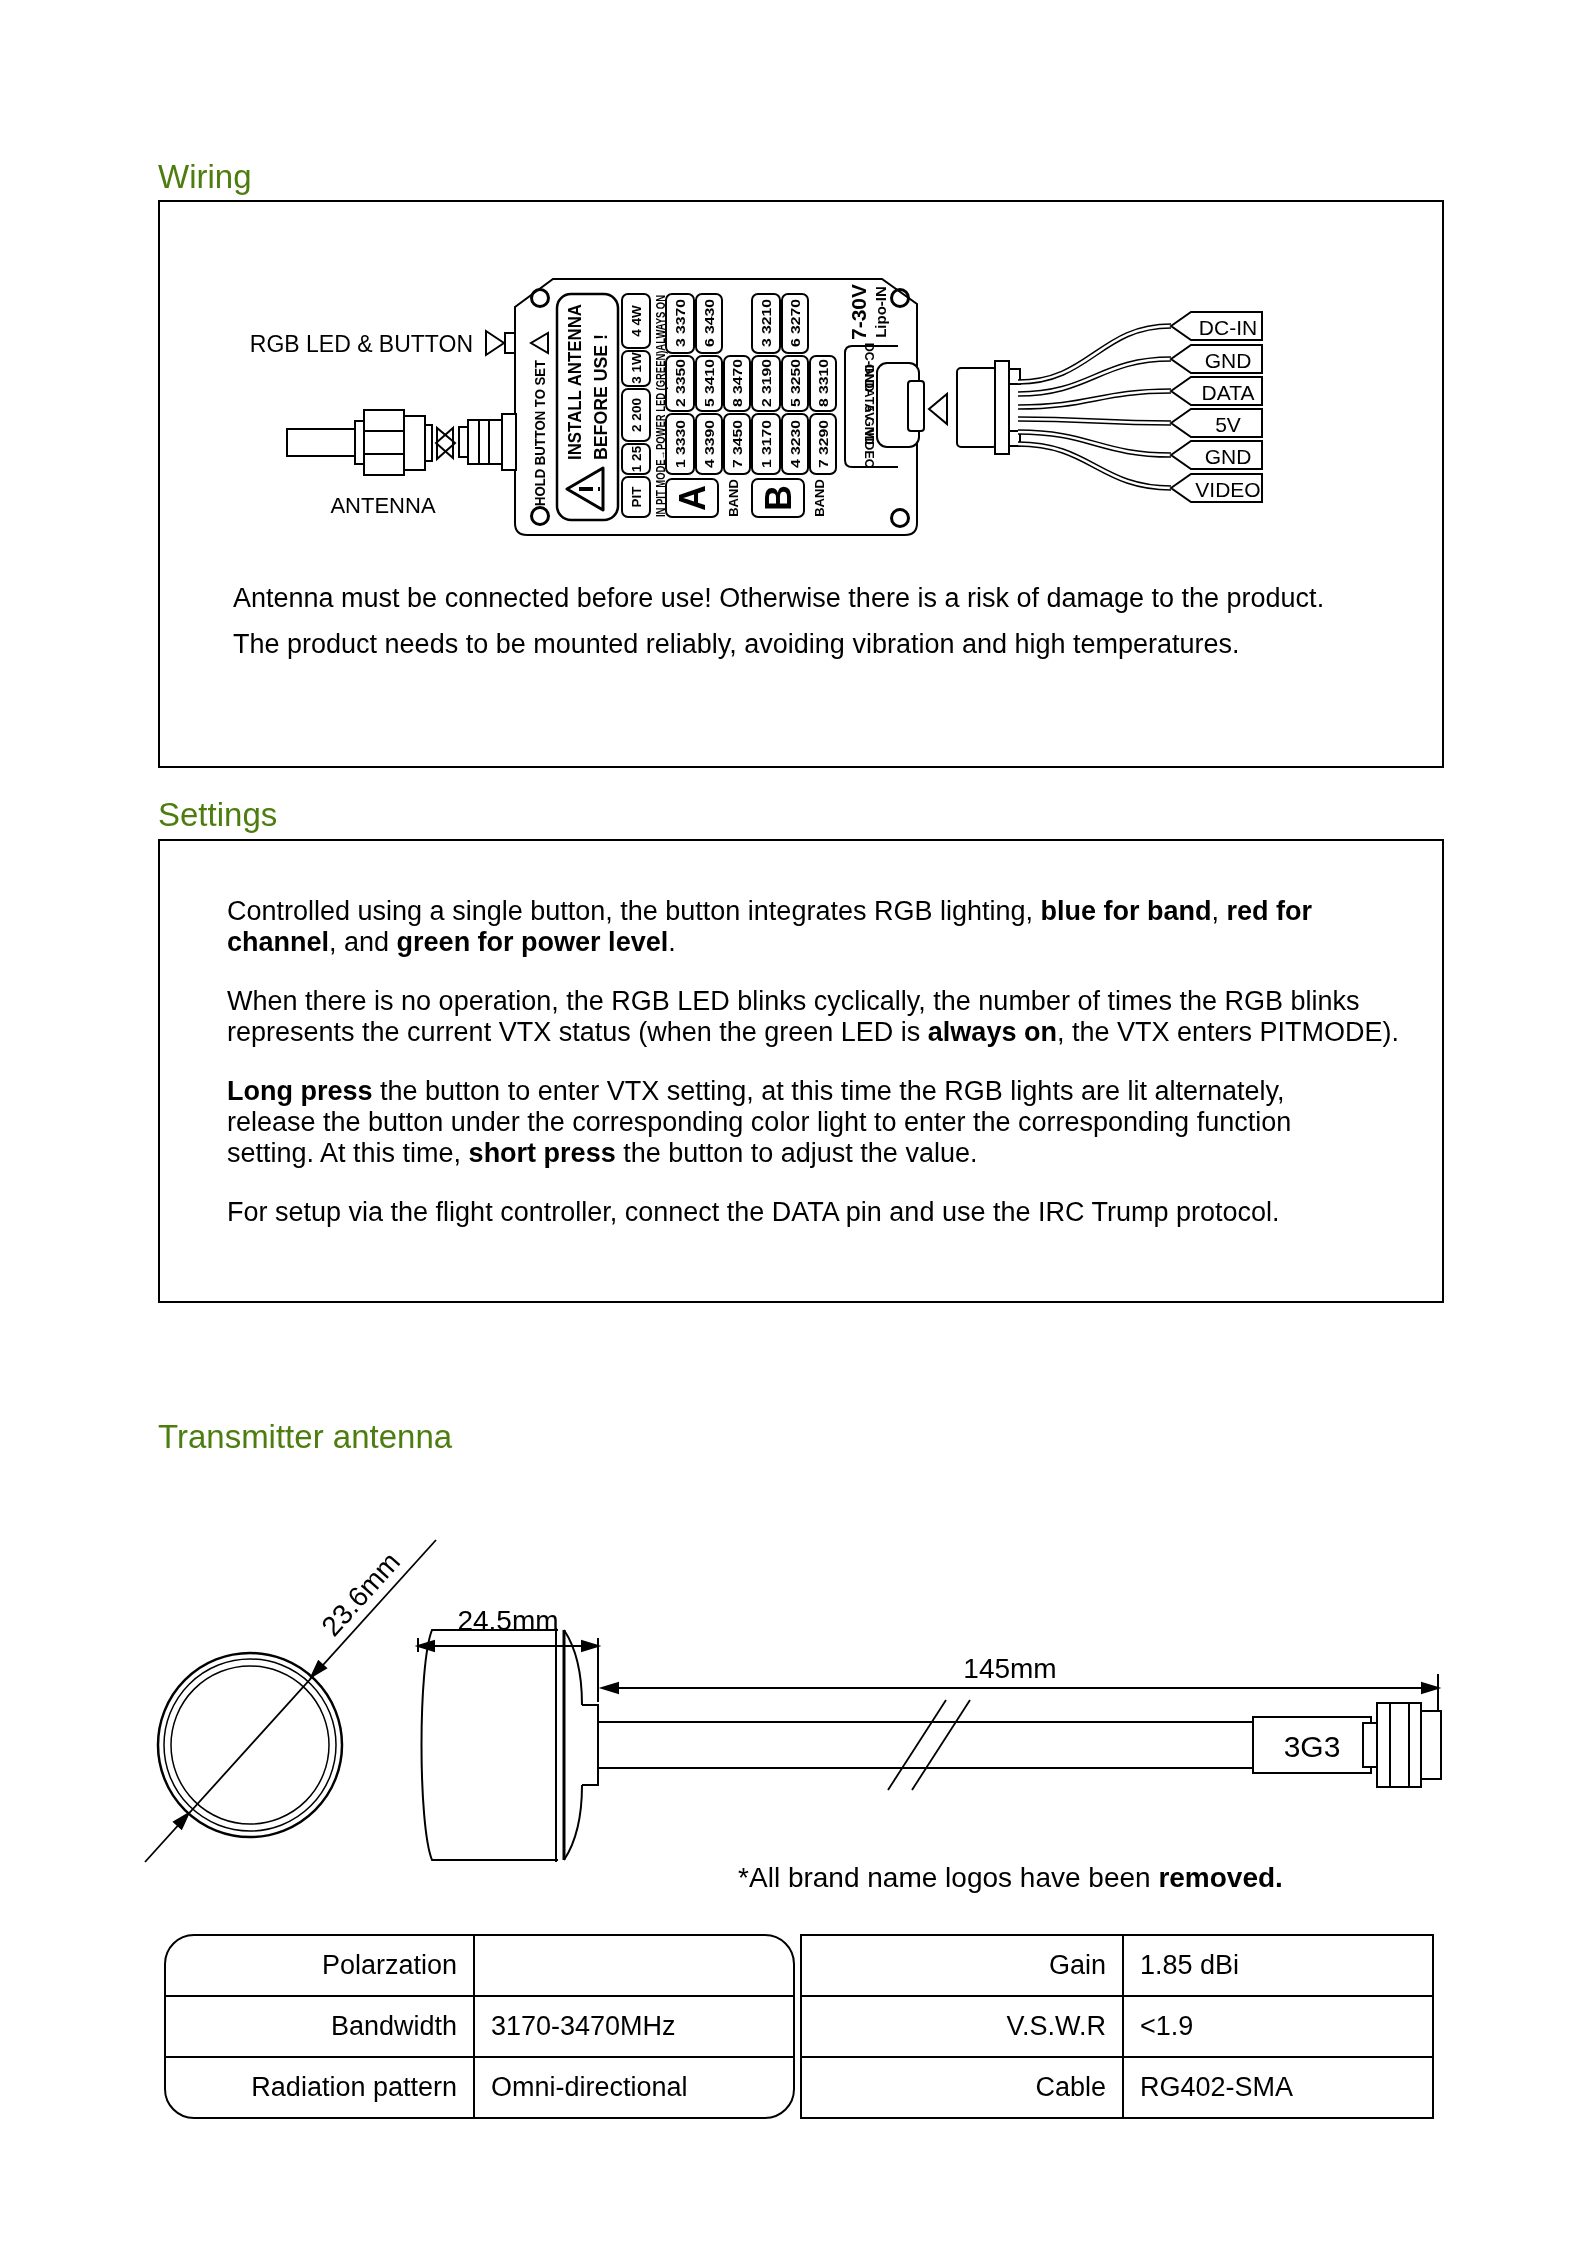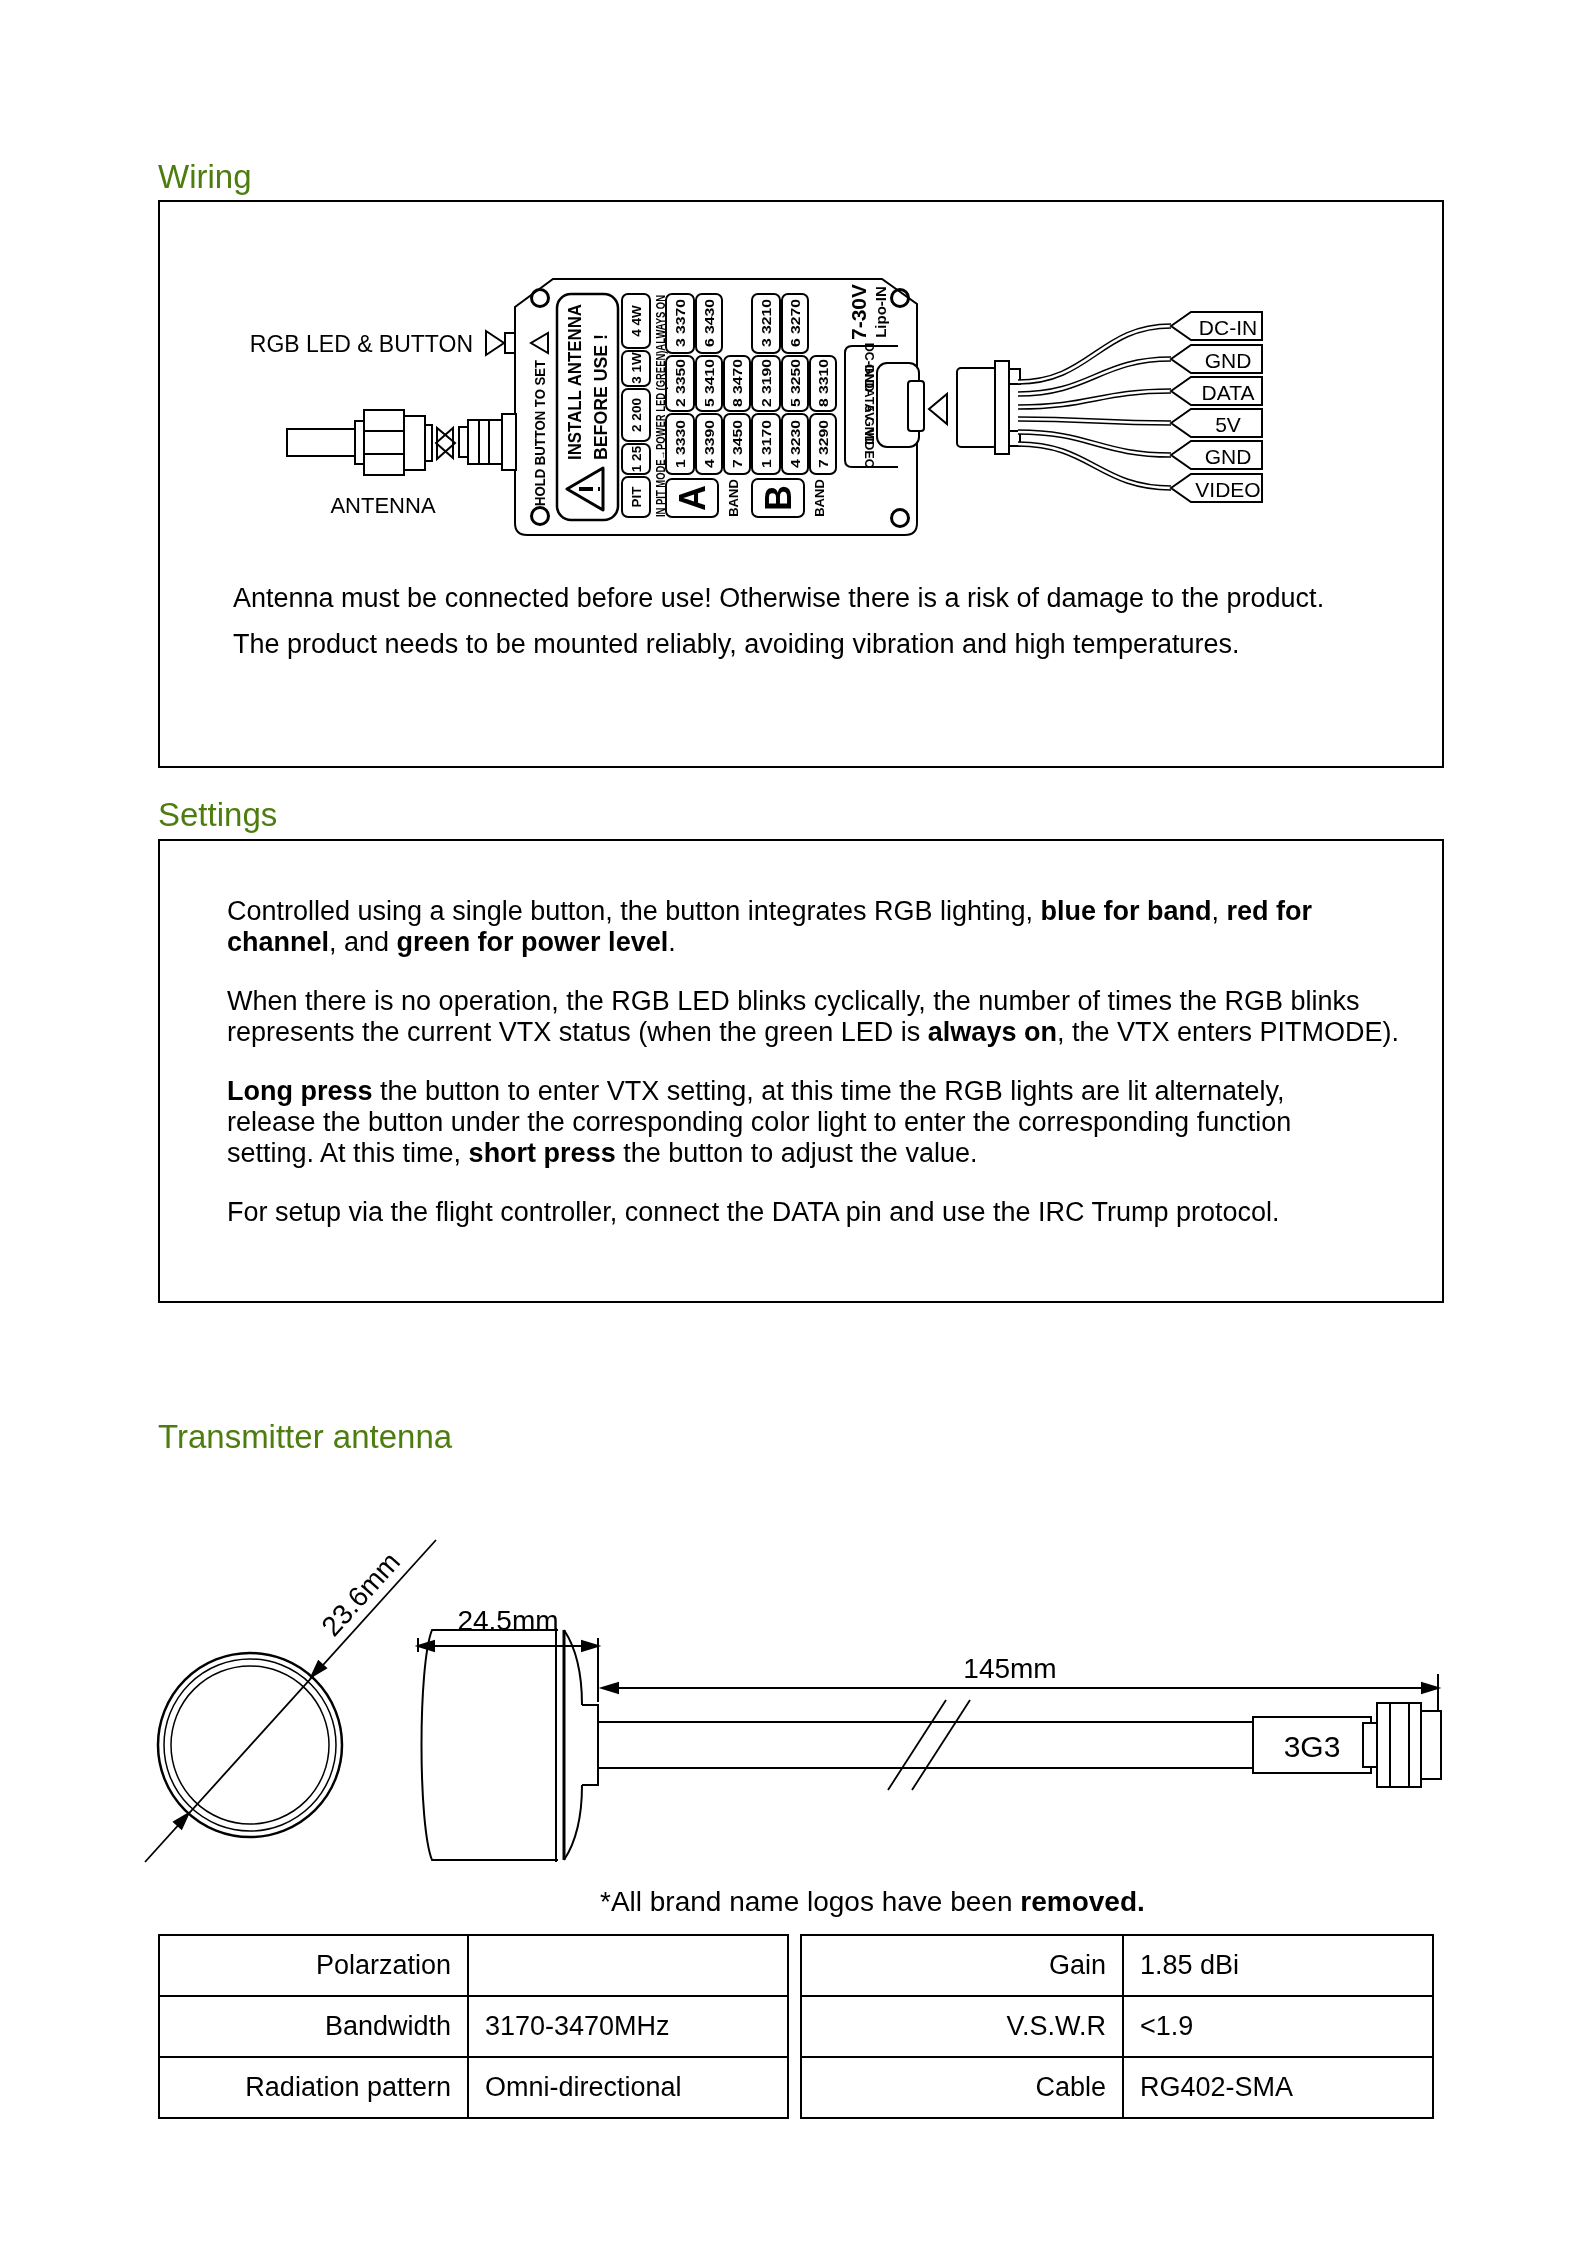--- a/index.html
+++ b/index.html
@@ -14,21 +14,21 @@
   .para div{white-space:nowrap;}
   .b{font-weight:bold;}
   svg text{fill:#000;stroke:none;font-family:"Liberation Sans", sans-serif;}
   
   .spec-table{position:absolute;border:2px solid #000;display:flex;flex-direction:column;background:#fff;}
   .spec-row{display:flex;flex:1;border-top:2px solid #000;}
   .spec-row:first-child{border-top:none;}
   .spec-label,.spec-value{display:flex;align-items:center;font-size:27px;}
   .spec-label{justify-content:flex-end;padding-right:16px;border-right:2px solid #000;}
   .spec-value{justify-content:flex-start;padding-left:16px;}
-  .footnote{font-size:28px;text-align:left;margin-top:24px;}
+  .footnote{font-size:28px;text-align:center;}
 </style>
 </head>
 <body>
 
 <div class="page">
 
   <div class="abs h1" style="left:158px;top:158px;">Wiring</div>
   <div class="abs h1" style="left:158px;top:796px;">Settings</div>
   <div class="abs h1" style="left:158px;top:1418px;">Transmitter antenna</div>
 
@@ -54,21 +54,21 @@
       <div><span>release the button under the corresponding color light to enter the corresponding function</span></div>
       <div><span>setting. At this time, </span><span class="b">short press</span><span> the button to adjust the value.</span></div>
     </div>
     <div class="para">
       <div><span>For setup via the flight controller, connect the DATA pin and use the IRC Trump protocol.</span></div>
     </div>
   </div>
 
   <div class="abs footnote" style="left:600px;top:1862px;width:821px;"><span>*All brand name logos have been </span><span class="b">removed.</span></div>
 
-  <div class="spec-table" style="left:158px;top:1934px;width:627px;height:181px;">
+  <div class="spec-table" style="left:164px;top:1934px;width:627px;height:181px;border-radius:30px;">
     <div class="spec-row">
       <div class="spec-label" style="width:291px;">Polarzation</div>
     </div>
     <div class="spec-row">
       <div class="spec-label" style="width:291px;">Bandwidth</div>
       <div class="spec-value" style="flex:1;">3170-3470MHz</div>
     </div>
     <div class="spec-row">
       <div class="spec-label" style="width:291px;">Radiation pattern</div>
       <div class="spec-value" style="flex:1;">Omni-directional</div>

